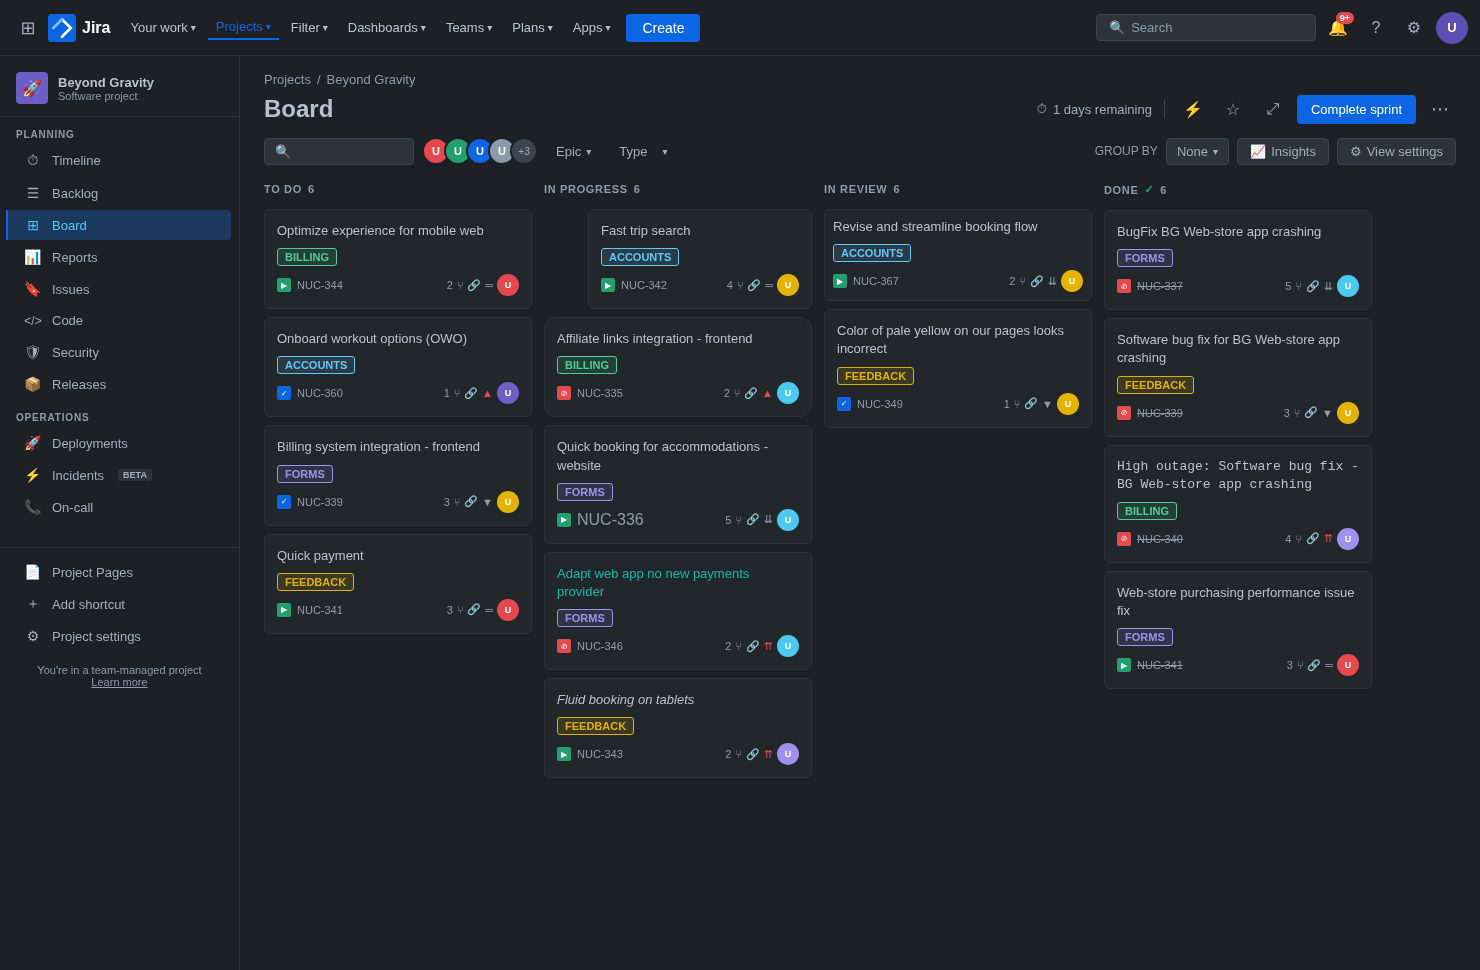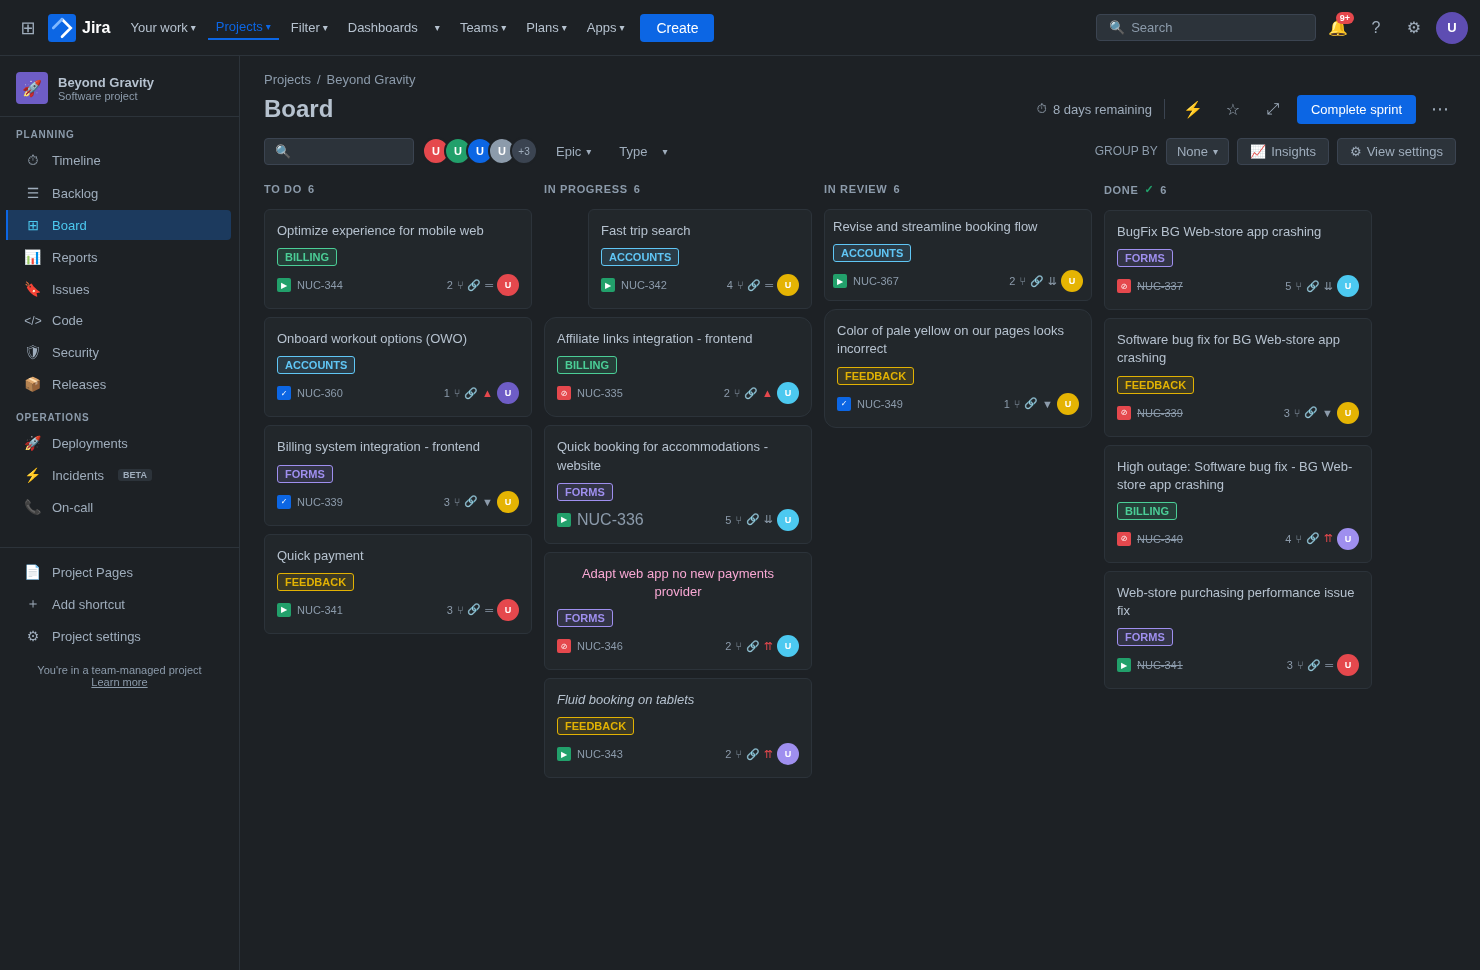--- a/index.html
+++ b/index.html
@@ -38,21 +38,21 @@
       <span style="font-size:10px;">▾</span>
   </div>
   <div style="padding:4px 8px;cursor:pointer;color:#0c66e4;font-size:13px;display:flex;align-items:center;gap:3px;border-bottom:2px solid #0c66e4;">
     <span>Projects</span>
       <span style="font-size:10px;">▾</span>
   </div>
   <div style="padding:4px 8px;border-radius:4px;cursor:pointer;color:#b6c2cf;font-size:13px;display:flex;align-items:center;gap:3px;">
     <span>Filter</span>
       <span style="font-size:10px;">▾</span>
   </div>
-  <div style="padding:4px 8px;border-radius:4px;cursor:pointer;color:#b6c2cf;font-size:13px;display:flex;align-items:center;gap:17px;">
+  <div style="padding:4px 8px;border-radius:4px;cursor:pointer;color:#b6c2cf;font-size:13px;display:flex;align-items:center;gap:3px;">
     <span>Dashboards</span>
       <span style="font-size:10px;">▾</span>
   </div>
   <div style="padding:4px 8px;border-radius:4px;cursor:pointer;color:#b6c2cf;font-size:13px;display:flex;align-items:center;gap:3px;">
     <span>Teams</span>
       <span style="font-size:10px;">▾</span>
   </div>
   <div style="padding:4px 8px;border-radius:4px;cursor:pointer;color:#b6c2cf;font-size:13px;display:flex;align-items:center;gap:3px;">
     <span>Plans</span>
       <span style="font-size:10px;">▾</span>
@@ -167,21 +167,21 @@
       <div style="display:flex;align-items:center;gap:6px;color:#8c9bab;font-size:13px;margin-bottom:6px;">
         <a style="color:#8c9bab;cursor:pointer;text-decoration:none;">Projects</a>
         <span>/</span>
         <a style="color:#8c9bab;cursor:pointer;text-decoration:none;">Beyond Gravity</a>
       </div>
       <div style="display:flex;align-items:center;justify-content:space-between;padding-bottom:12px;">
         <h1 style="font-size:24px;font-weight:600;color:#b6c2cf;">Board</h1>
         <div style="display:flex;align-items:center;gap:8px;">
           <div style="display:flex;align-items:center;gap:6px;color:#9fadbc;font-size:13px;">
             <span>⏱</span>
-            <span>8 days remaining</span>
+            <span>1 days remaining</span>
           </div>
           <div style="width:1px;height:20px;background:#3b4451;margin:0 4px;"></div>
           <div style="width:32px;height:32px;display:flex;align-items:center;justify-content:center;cursor:pointer;border-radius:4px;color:#9fadbc;font-size:16px;">⚡</div>
           <div style="width:32px;height:32px;display:flex;align-items:center;justify-content:center;cursor:pointer;border-radius:4px;color:#9fadbc;font-size:16px;">☆</div>
           <div style="width:32px;height:32px;display:flex;align-items:center;justify-content:center;cursor:pointer;border-radius:4px;color:#9fadbc;font-size:16px;">⤢</div>
           <button style="background:#0c66e4;color:white;border:none;padding:7px 14px;border-radius:4px;cursor:pointer;font-size:13px;font-weight:500;">Complete sprint</button>
           <div style="width:32px;height:32px;display:flex;align-items:center;justify-content:center;cursor:pointer;border-radius:4px;color:#9fadbc;font-size:18px;">⋯</div>
         </div>
       </div>
     </div>
@@ -347,21 +347,21 @@
                 <span>5</span>
                   <span>⑂</span>
                   <span>🔗</span>
                   <span>⇊</span>
                 <div style="width:22px;height:22px;border-radius:50%;background:#4cc9f0;display:flex;align-items:center;justify-content:center;font-size:9px;color:white;font-weight:700;">U</div>
               </div>
             </div>
           </div>
 
           <div style="background:#22272b;border-radius:6px;padding:12px;cursor:pointer;border:1px solid #2c333a;">
-            <div style="color:#f9a8d4;font-size:13px;font-weight:500;margin-bottom:8px;line-height:1.4;text-align:center;">Adapt web app no new payments provider</div>
+            <div style="color:#14b8a6;font-size:13px;font-weight:500;margin-bottom:8px;line-height:1.4;">Adapt web app no new payments provider</div>
             <div style="display:inline-block;padding:2px 7px;border-radius:3px;font-size:11px;font-weight:700;margin-bottom:8px;background:#9f8fef22;color:#9f8fef;border:1px solid #9f8fef;">FORMS</div>
             <div style="display:flex;align-items:center;gap:6px;">
               <div style="width:14px;height:14px;border-radius:2px;background:#e5484d;display:flex;align-items:center;justify-content:center;font-size:8px;color:white;">⊘</div>
               <span style="font-size:11px;color:#8c9bab;">NUC-346</span>
               <div style="display:flex;align-items:center;gap:4px;margin-left:auto;color:#8c9bab;font-size:11px;">
                 <span>2</span>
                   <span>⑂</span>
                   <span>🔗</span>
                   <span style="color:#e5484d;">⇈</span>
                 <div style="width:22px;height:22px;border-radius:50%;background:#4cc9f0;display:flex;align-items:center;justify-content:center;font-size:9px;color:white;font-weight:700;">U</div>
@@ -404,21 +404,21 @@
               <div style="display:flex;align-items:center;gap:4px;margin-left:auto;color:#8c9bab;font-size:11px;">
                 <span>2</span>
                   <span>⑂</span>
                   <span>🔗</span>
                   <span>⇊</span>
                 <div style="width:22px;height:22px;border-radius:50%;background:#e5b403;display:flex;align-items:center;justify-content:center;font-size:9px;color:white;font-weight:700;">U</div>
               </div>
             </div>
           </div>
 
-          <div style="background:#22272b;border-radius:12px;padding:12px;cursor:pointer;border:1px solid #2c333a;">
+          <div style="background:#22272b;border-radius:6px;padding:12px;cursor:pointer;border:1px solid #2c333a;">
             <div style="color:#b6c2cf;font-size:13px;font-weight:500;margin-bottom:8px;line-height:1.4;">Color of pale yellow on our pages looks incorrect</div>
             <div style="display:inline-block;padding:2px 7px;border-radius:3px;font-size:11px;font-weight:700;margin-bottom:8px;background:#e2b20322;color:#e2b203;border:1px solid #e2b203;">FEEDBACK</div>
             <div style="display:flex;align-items:center;gap:6px;">
               <div style="width:14px;height:14px;border-radius:2px;background:#0c66e4;display:flex;align-items:center;justify-content:center;font-size:8px;color:white;">✓</div>
               <span style="font-size:11px;color:#8c9bab;">NUC-349</span>
               <div style="display:flex;align-items:center;gap:4px;margin-left:auto;color:#8c9bab;font-size:11px;">
                 <span>1</span>
                   <span>⑂</span>
                   <span>🔗</span>
                   <span>▼</span>
@@ -464,21 +464,21 @@
                 <span>3</span>
                   <span>⑂</span>
                   <span>🔗</span>
                   <span>▼</span>
                 <div style="width:22px;height:22px;border-radius:50%;background:#e5b403;display:flex;align-items:center;justify-content:center;font-size:9px;color:white;font-weight:700;">U</div>
               </div>
             </div>
           </div>
 
           <div style="background:#22272b;border-radius:6px;padding:12px;cursor:pointer;border:1px solid #2c333a;">
-            <div style="color:#b6c2cf;font-size:13px;font-weight:500;margin-bottom:8px;line-height:1.4;">High outage: Software bug fix - BG Web-store app crashing</div>
+            <div style="color:#b6c2cf;font-size:13px;font-weight:500;margin-bottom:8px;line-height:1.4;font-family:Liberation Mono, monospace;">High outage: Software bug fix - BG Web-store app crashing</div>
             <div style="display:inline-block;padding:2px 7px;border-radius:3px;font-size:11px;font-weight:700;margin-bottom:8px;background:#3dd68c22;color:#4bce97;border:1px solid #4bce97;">BILLING</div>
             <div style="display:flex;align-items:center;gap:6px;">
               <div style="width:14px;height:14px;border-radius:2px;background:#e5484d;display:flex;align-items:center;justify-content:center;font-size:8px;color:white;">⊘</div>
               <span style="font-size:11px;color:#8c9bab;text-decoration:line-through;">NUC-340</span>
               <div style="display:flex;align-items:center;gap:4px;margin-left:auto;color:#8c9bab;font-size:11px;">
                 <span>4</span>
                   <span>⑂</span>
                   <span>🔗</span>
                   <span style="color:#e5484d;">⇈</span>
                 <div style="width:22px;height:22px;border-radius:50%;background:#9f8fef;display:flex;align-items:center;justify-content:center;font-size:9px;color:white;font-weight:700;">U</div>

